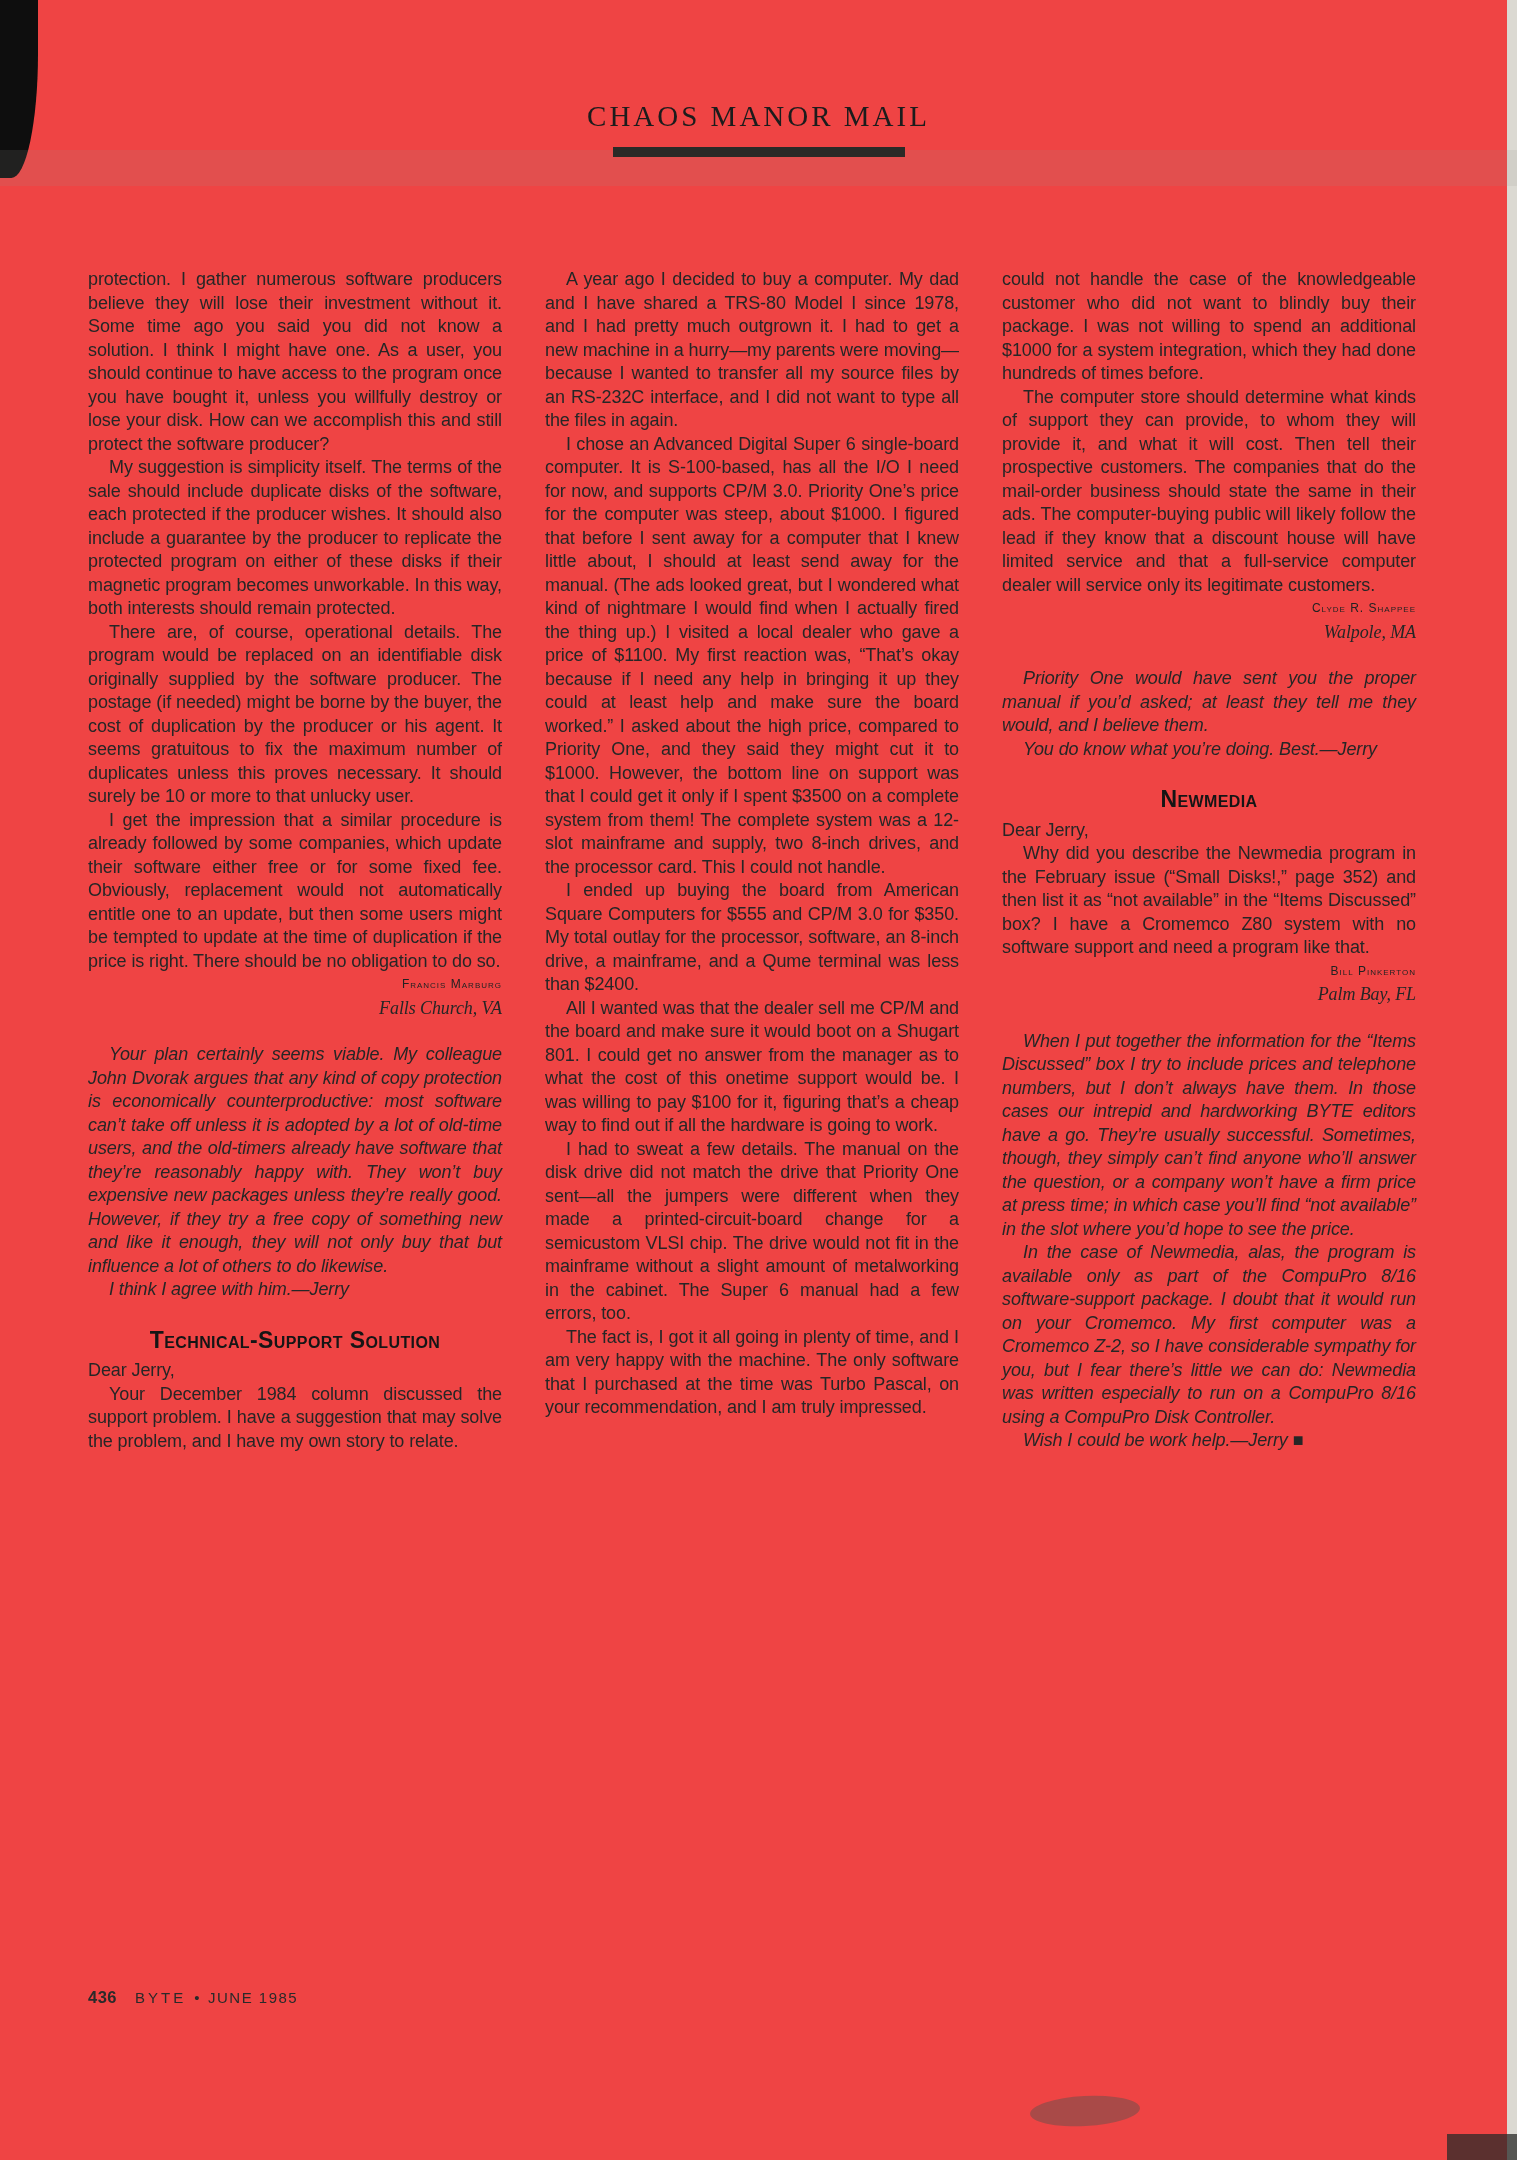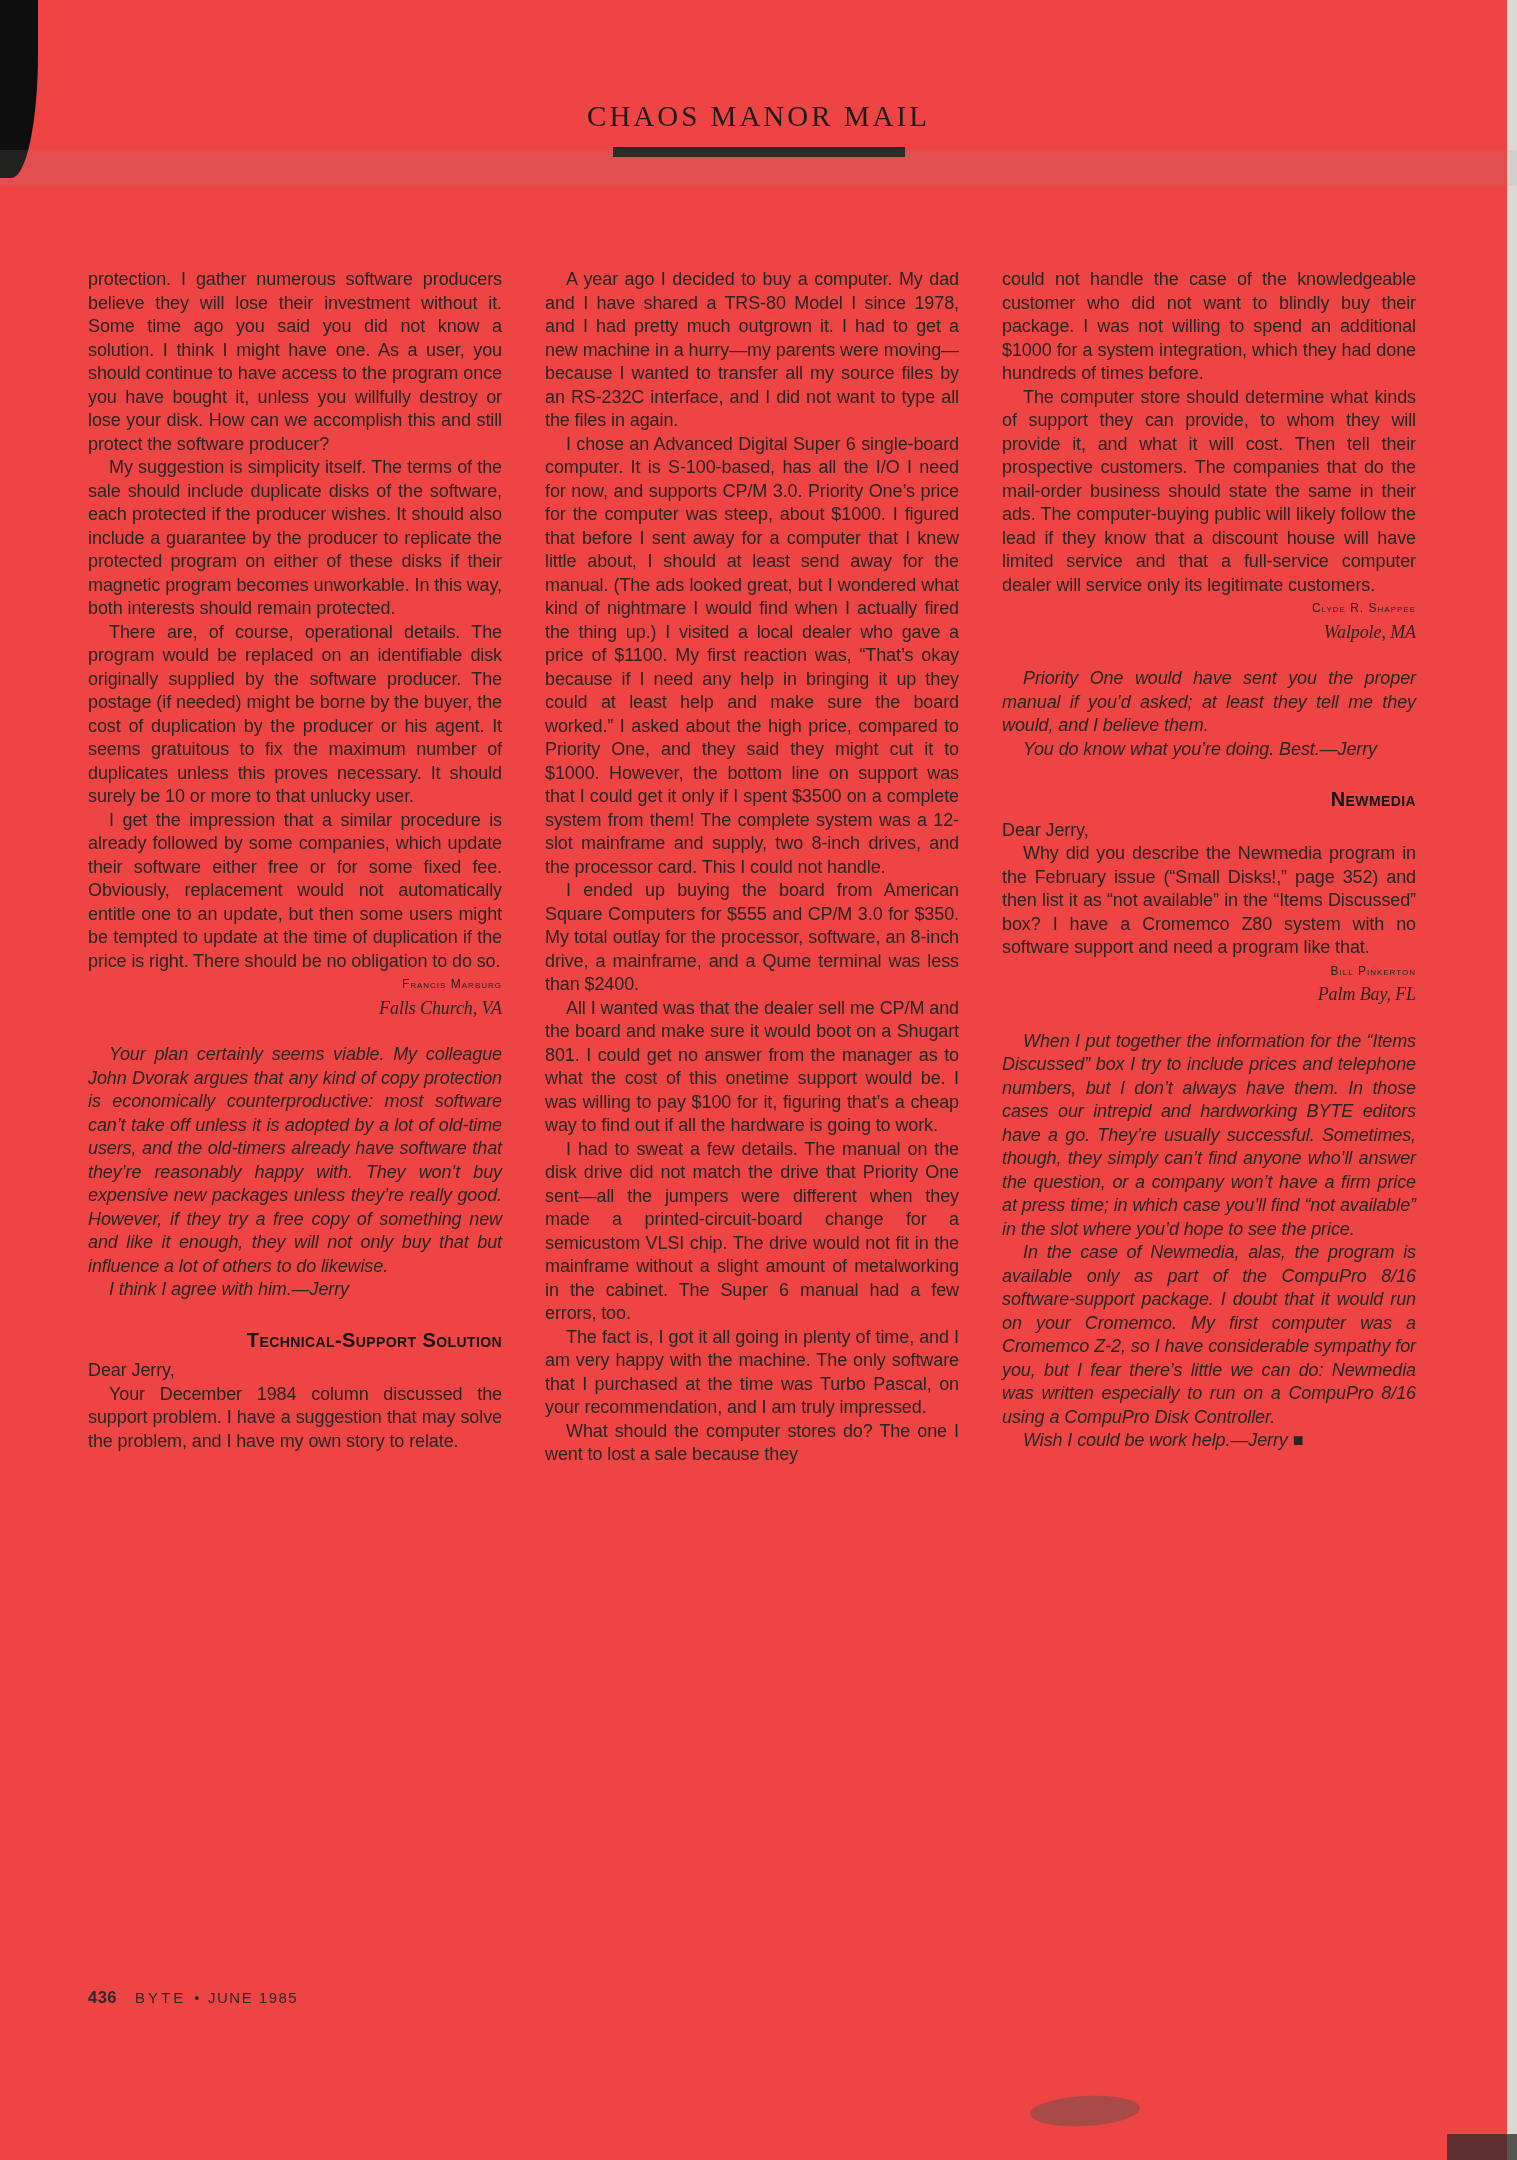--- a/index.html
+++ b/index.html
@@ -88,24 +88,24 @@
     color: #222;
   }
   .sig-place {
     text-align: right;
     font-style: italic;
     font-family: Liberation Serif, serif;
   }
   .section-heading {
     font-variant: small-caps;
     font-weight: bold;
-    font-size: 20px;
+    font-size: 23px;
     letter-spacing: 0.4px;
     color: #151515;
-    text-align: right;
+    text-align: center;
     margin: 27px 0 7px 0;
   }
 
   
   .footer {
     position: absolute;
     left: 88px; top: 1988px;
     font-size: 15px;
     color: #2a2a2a;
     letter-spacing: 0.5px;
@@ -148,21 +148,20 @@
       <p class="body indent">Your December 1984 column discussed the support problem. I have a suggestion that may solve the problem, and I have my own story to relate.</p>
     </section>
 
     <section class="col">
       <p class="body indent">A year ago I decided to buy a computer. My dad and I have shared a TRS-80 Model I since 1978, and I had pretty much outgrown it. I had to get a new machine in a hurry—my parents were moving—because I wanted to transfer all my source files by an RS-232C interface, and I did not want to type all the files in again.</p>
       <p class="body indent">I chose an Advanced Digital Super 6 single-board computer. It is S-100-based, has all the I/O I need for now, and supports CP/M 3.0. Priority One’s price for the computer was steep, about $1000. I figured that before I sent away for a computer that I knew little about, I should at least send away for the manual. (The ads looked great, but I wondered what kind of nightmare I would find when I actually fired the thing up.) I visited a local dealer who gave a price of $1100. My first reaction was, “That’s okay because if I need any help in bringing it up they could at least help and make sure the board worked.” I asked about the high price, compared to Priority One, and they said they might cut it to $1000. However, the bottom line on support was that I could get it only if I spent $3500 on a complete system from them! The complete system was a 12-slot mainframe and supply, two 8-inch drives, and the processor card. This I could not handle.</p>
       <p class="body indent">I ended up buying the board from American Square Computers for $555 and CP/M 3.0 for $350. My total outlay for the processor, software, an 8-inch drive, a mainframe, and a Qume terminal was less than $2400.</p>
       <p class="body indent">All I wanted was that the dealer sell me CP/M and the board and make sure it would boot on a Shugart 801. I could get no answer from the manager as to what the cost of this onetime support would be. I was willing to pay $100 for it, figuring that’s a cheap way to find out if all the hardware is going to work.</p>
       <p class="body indent">I had to sweat a few details. The manual on the disk drive did not match the drive that Priority One sent—all the jumpers were different when they made a printed-circuit-board change for a semicustom VLSI chip. The drive would not fit in the mainframe without a slight amount of metalworking in the cabinet. The Super 6 manual had a few errors, too.</p>
       <p class="body indent">The fact is, I got it all going in plenty of time, and I am very happy with the machine. The only software that I purchased at the time was Turbo Pascal, on your recommendation, and I am truly impressed.</p>
-      <p class="body indent">What should the computer stores do? The one I went to lost a sale because they</p>
     </section>
 
     <section class="col">
       <p class="body">could not handle the case of the knowledgeable customer who did not want to blindly buy their package. I was not willing to spend an additional $1000 for a system integration, which they had done hundreds of times before.</p>
       <p class="body indent">The computer store should determine what kinds of support they can provide, to whom they will provide it, and what it will cost. Then tell their prospective customers. The companies that do the mail-order business should state the same in their ads. The computer-buying public will likely follow the lead if they know that a discount house will have limited service and that a full-service computer dealer will service only its legitimate customers.</p>
       <p class="sig-name">Clyde R. Shappee</p>
       <p class="sig-place">Walpole, MA</p>
       <p class="reply indent gap-top">Priority One would have sent you the proper manual if you’d asked; at least they tell me they would, and I believe them.</p>
       <p class="reply indent">You do know what you’re doing. Best.—Jerry</p>
       <h2 class="section-heading">Newmedia</h2>

